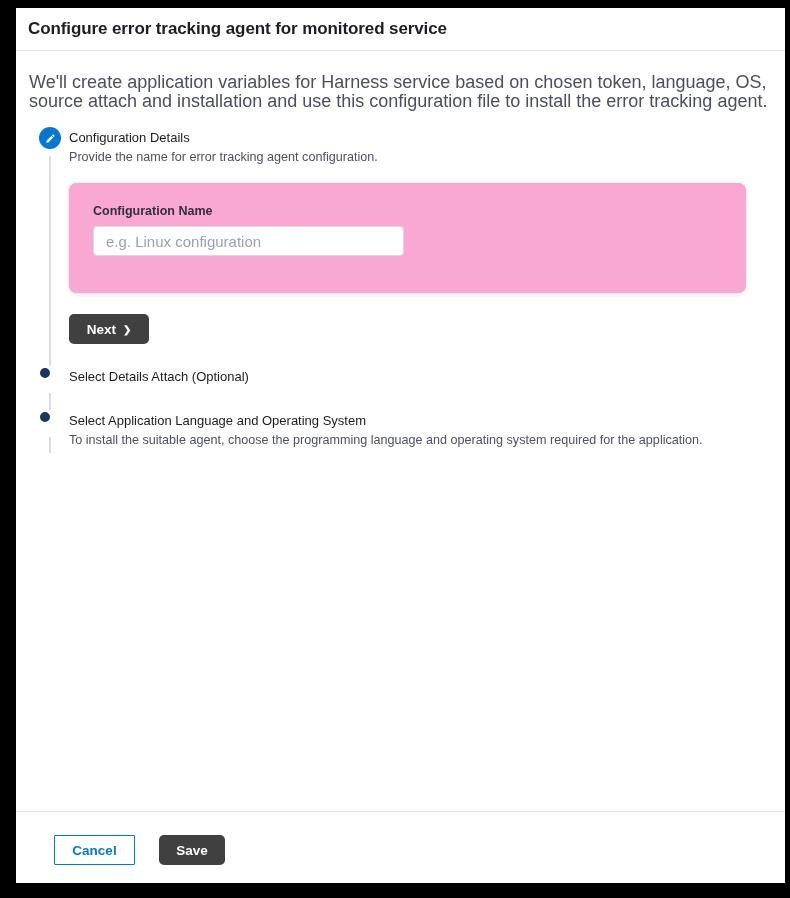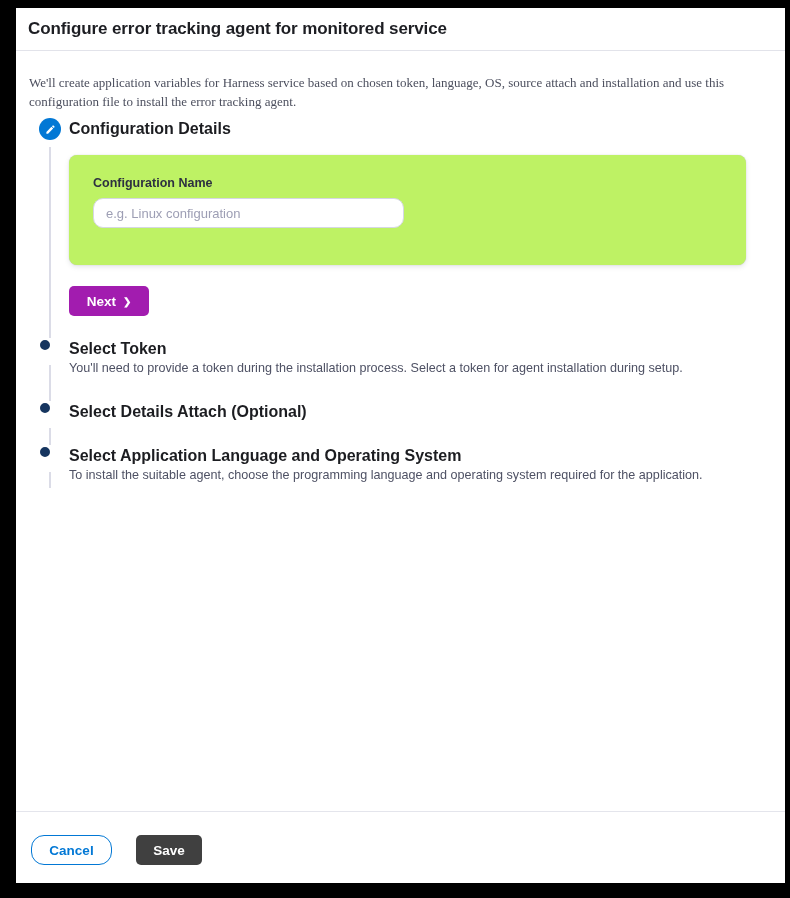--- a/index.html
+++ b/index.html
@@ -33,25 +33,24 @@
     letter-spacing: -0.1px;
   }
   
   .content {
     padding: 22px 12px 0 13px;
     flex: 1 1 auto;
     overflow: hidden;
   }
   .description {
     color: #4c4f5e;
-    font-size: 13px;
+    font-size: 18px;
     line-height: 19px;
     max-width: 748px;
-    margin-bottom: 9px;
-    font-family: Liberation Serif, serif;
+    margin-bottom: 18px;
   }
   
   .step {
     position: relative;
     padding-left: 40px;
   }
   .step-active { margin-bottom: 24px; }
   .step-pending { margin-bottom: 26px; }
   .step::before {
     content: '';
@@ -76,97 +75,98 @@
   .marker-active svg { width: 11px; height: 11px; }
   .marker-pending {
     position: absolute;
     left: 11px; top: 0;
     width: 10px; height: 10px;
     border: 5px solid #16355f;
     border-radius: 50%;
     background: #fff;
   }
   .step-title {
-    font-size: 16px;
-    font-weight: bold;
+    font-size: 13px;
+    font-weight: normal;
     color: #1c1d21;
     line-height: 18px;
     cursor: pointer;
   }
   .step-subtitle {
     font-size: 12.6px;
     color: #4e5164;
     line-height: 17px;
     margin-top: 2px;
   }
   
   .card {
     margin-top: 17px;
     width: 677px;
     height: 110px;
-    background: #bef264;
+    background: #f9a8d4;
     border-radius: 8px;
     box-shadow: 0 0 1px rgba(40,41,61,0.28), 0 2px 5px rgba(96,97,112,0.16);
     padding: 21px 24px;
   }
   .field-label {
     display: block;
     font-size: 12.5px;
     font-weight: bold;
     color: #2d3040;
     margin-bottom: 8px;
   }
   .text-input {
     width: 311px;
     height: 30px;
     border: 1px solid #d5d7e3;
-    border-radius: 10px;
+    border-radius: 4px;
     padding: 0 12px;
     font-family: "Liberation Sans", sans-serif;
-    font-size: 13px;
+    font-size: 15px;
     color: #22222a;
     outline: none;
   }
   .text-input::placeholder { color: #9d9eb4; }
   
   .btn {
     display: inline-flex;
     align-items: center;
     justify-content: center;
     height: 30px;
     border-radius: 5px;
     font-family: "Liberation Sans", sans-serif;
     font-size: 13.5px;
     font-weight: bold;
     cursor: pointer;
     border: none;
   }
   .btn-next {
     margin-top: 21px;
     width: 80px;
-    background: #a21caf;
+    background: #404040;
     color: #ffffff;
     gap: 7px;
   }
   .chev { font-size: 10px; line-height: 1; position: relative; top: 0.5px; }
   
   .footer {
     flex: 0 0 auto;
     margin-top: auto;
     border-top: 1px solid #e4e5ec;
     padding: 23px 15px 18px;
     display: flex;
     gap: 24px;
   }
   .btn-cancel {
     width: 81px;
     background: #ffffff;
     border: 1px solid #0278d5;
-    border-radius: 13px;
+    border-radius: 1px;
     color: #0278d5;
+    margin-left: 23px;
   }
   .btn-save {
     width: 66px;
     background: #404040;
     color: #ffffff;
   }
 </style>
 </head>
 <body>
 
@@ -180,37 +180,33 @@
 
     <div class="description">We'll create application variables for Harness service based on chosen token, language, OS, source attach and installation and use this configuration file to install the error tracking agent.</div>
 
     <div class="step step-active">
       <div class="marker-active">
         <svg viewBox="0 0 24 24" aria-hidden="true">
           <path fill="#ffffff" d="M3 17.25V21h3.75L17.81 9.94l-3.75-3.75L3 17.25zM20.71 7.04a.996.996 0 0 0 0-1.41l-2.34-2.34a.996.996 0 0 0-1.41 0l-1.83 1.83 3.75 3.75 1.83-1.83z"></path>
         </svg>
       </div>
       <div class="step-title">Configuration Details</div>
+      <div class="step-subtitle">Provide the name for error tracking agent configuration.</div>
 
       <div class="card">
         <label class="field-label">Configuration Name</label>
         <input class="text-input" type="text" placeholder="e.g. Linux configuration" style="">
       </div>
 
       <button class="btn btn-next">
         <span>Next</span>
         <span class="chev">❯</span>
       </button>
     </div>
 
-    <div class="step step-pending">
-      <div class="marker-pending"></div>
-      <div class="step-title">Select Token</div>
-      <div class="step-subtitle">You'll need to provide a token during the installation process. Select a token for agent installation during setup.</div>
-    </div>
 
     <div class="step step-pending">
       <div class="marker-pending"></div>
       <div class="step-title">Select Details Attach (Optional)</div>
     </div>
 
     <div class="step step-pending">
       <div class="marker-pending"></div>
       <div class="step-title">Select Application Language and Operating System</div>
       <div class="step-subtitle">To install the suitable agent, choose the programming language and operating system required for the application.</div>

